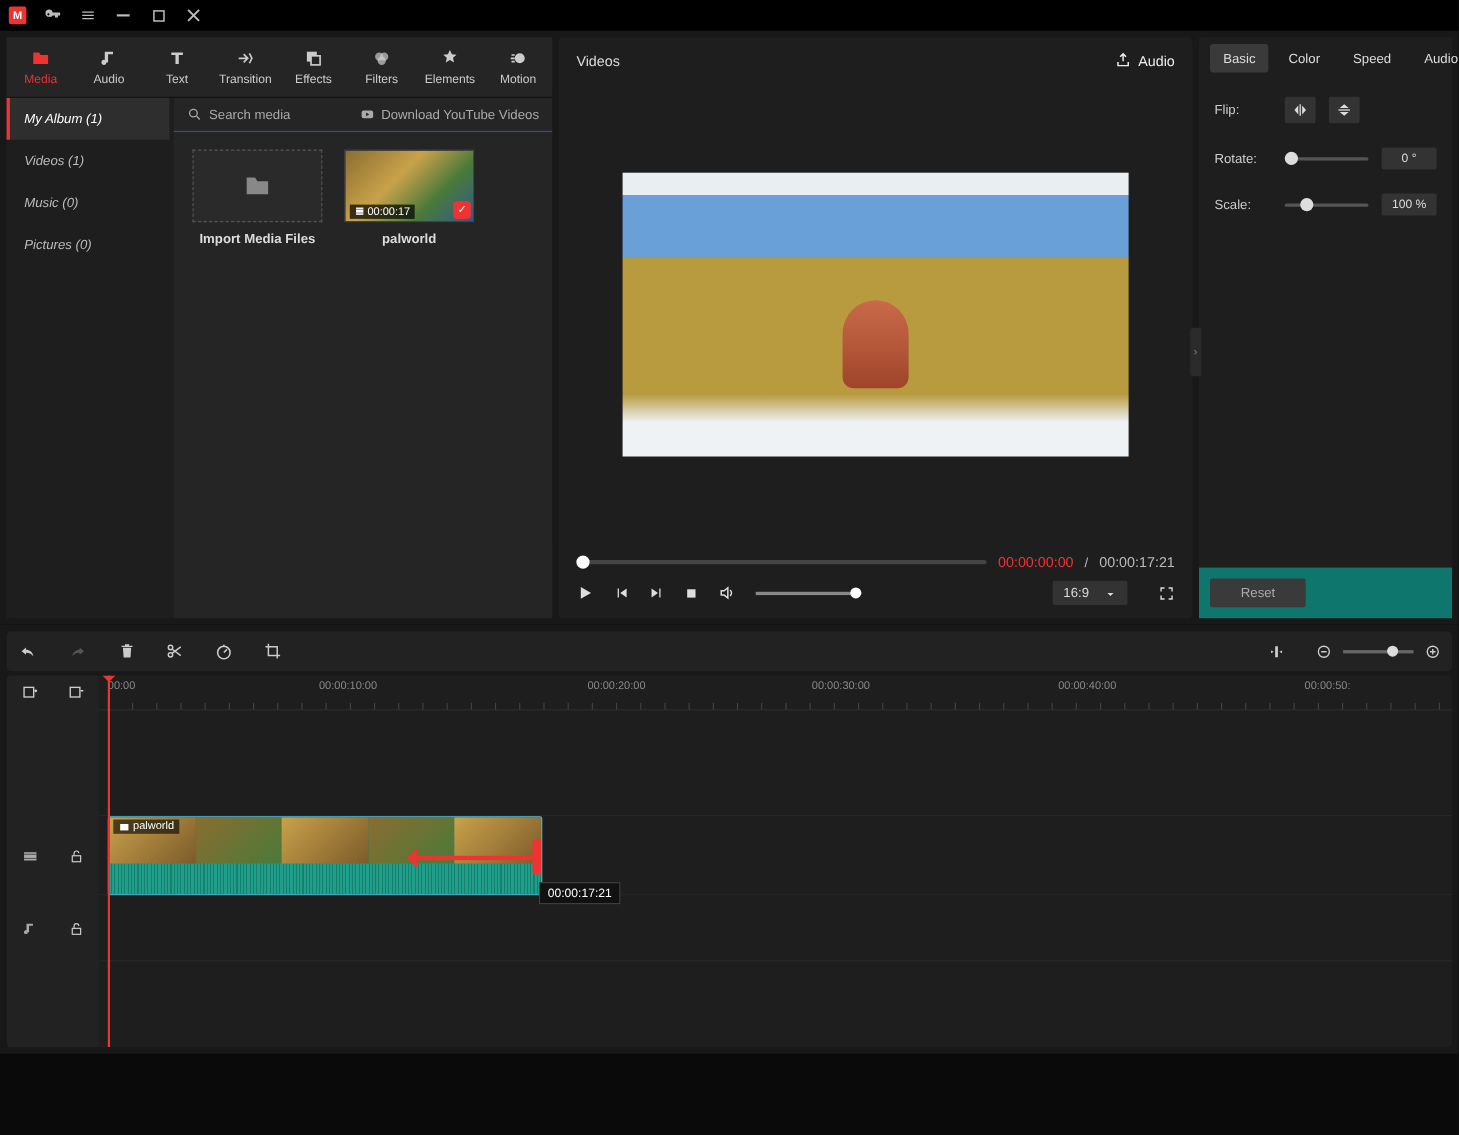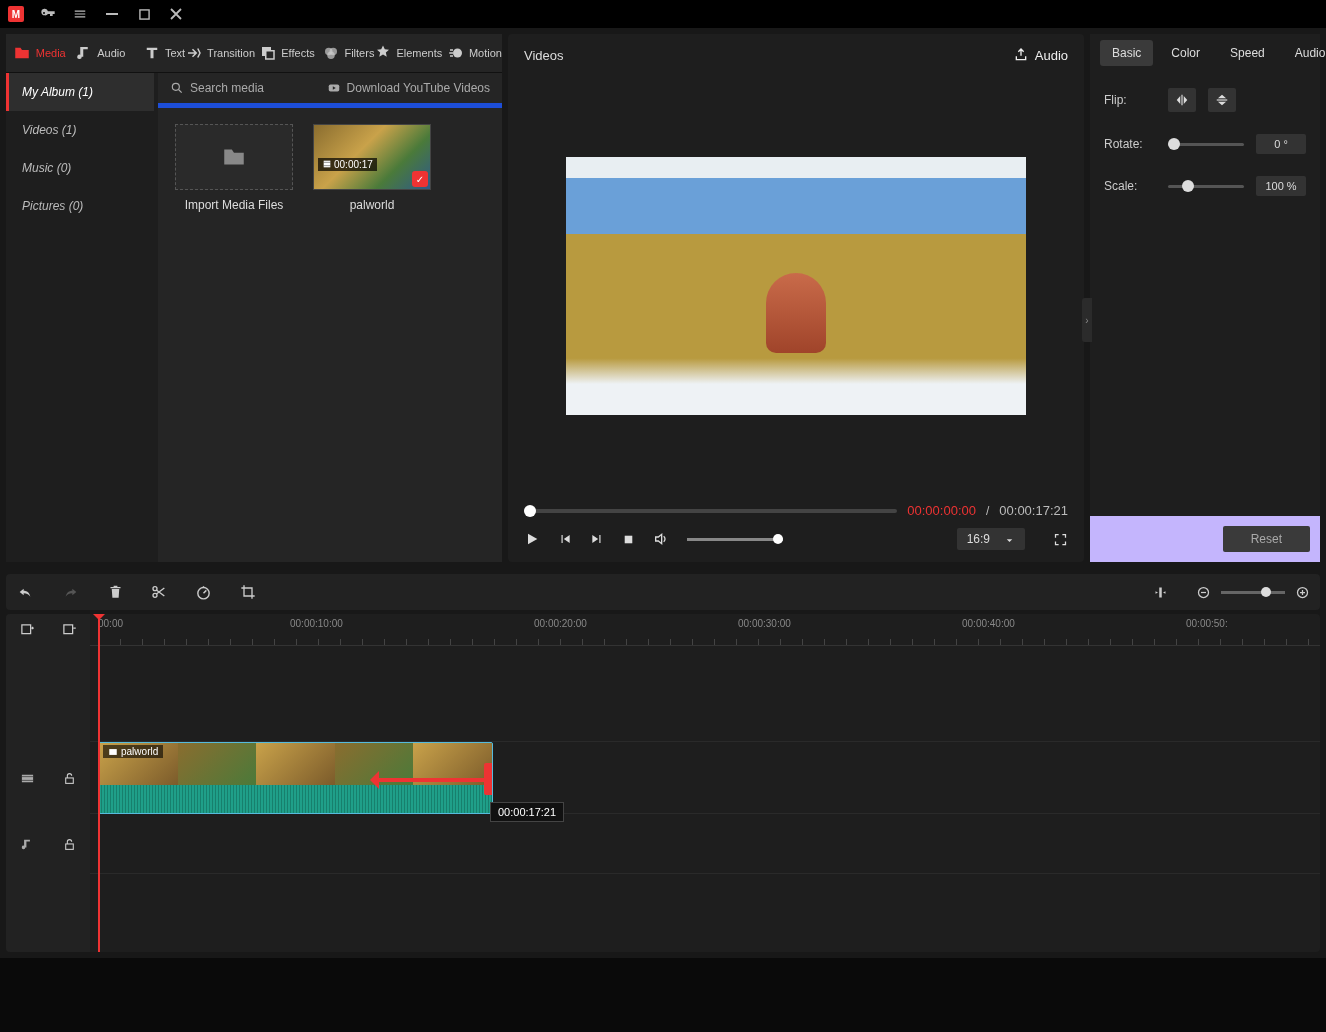--- a/index.html
+++ b/index.html
@@ -7,40 +7,40 @@
 .titlebar { height:28px; background:#000; display:flex; align-items:center; padding:0 8px; }
 .titlebar .logo { width:16px; height:16px; background:#e33; border-radius:2px; margin-right:8px; display:flex; align-items:center; justify-content:center; color:#fff; font-size:10px; font-weight:bold;}
 .titlebar .title { color:#fff; font-size:12px; flex:1; }
 .titlebar .win-btn { width:32px; height:28px; display:flex; align-items:center; justify-content:center; cursor:pointer; color:#bbb; }
 .key-icon { color:#f5c518; }
 
 .main { display:flex; height:540px; background:#181818; padding:6px; gap:6px;}
 .panel { background:#1e1e1e; border-radius:4px; display:flex; flex-direction:column; }
 .media-panel { width:496px; }
 .toolbar-tabs { display:flex; background:#252525; border-bottom:1px solid #111; }
-.tool-tab { flex:1; display:flex; flex-direction:row; align-items:center; justify-content:flex-end; padding:10px 0; cursor:pointer; gap:4px; color:#ccc; }
+.tool-tab { flex:1; display:flex; flex-direction:column; align-items:center; justify-content:flex-end; padding:10px 0; cursor:pointer; gap:4px; color:#ccc; }
 .tool-tab.active { color:#e33; }
 .tool-tab .ico { font-size:18px; }
 .tool-tab .lbl { font-size:11px; }
 
 .media-body { display:flex; flex:1; }
 .media-nav { width:148px; background:#1e1e1e; }
 .media-nav-item { padding:12px 16px; cursor:pointer; color:#bbb; font-size:12px;font-style:italic; }
 .media-nav-item.active { background:#2e2e2e; border-left:3px solid #e33; padding-left:13px; color:#fff;}
 .media-content { flex:1; background:#252525; display:flex; flex-direction:column; margin-left:4px;}
-.media-search { display:flex; align-items:center; padding:8px 12px; gap:8px; color:#aaa; border-bottom:5px solid #1d4ed8;}
+.media-search { display:flex; align-items:center; padding:8px 12px; gap:8px; color:#aaa; border-bottom:1px solid #1d4ed8;}
 .media-search .srch { flex:1; display:flex; align-items:center; gap:6px;}
 .media-search .dyt { display:flex; align-items:center; gap:6px; cursor:pointer;}
 .media-thumbs { display:flex; padding:16px; gap:18px; align-items:flex-start;}
 .thumb-card { width:120px; display:flex; flex-direction:column; align-items:center; gap:8px; cursor:pointer;}
 .thumb-box { width:118px; height:66px; border:1px dashed #555; display:flex; align-items:center; justify-content:center; color:#888; font-size:24px; background:#2a2a2a;}
 .thumb-img { width:118px; height:66px; background:linear-gradient(135deg,#8a6d2f 0%,#c9a24a 40%,#4a7a3a 70%,#2f5a8a 100%); position:relative; border:1px solid #444; }
-.thumb-img .dur { position:absolute; bottom:18px; left:4px; background:rgba(0,0,0,.7); color:#fff; font-size:10px; padding:1px 4px; display:flex; align-items:flex-start; gap:2px;}
+.thumb-img .dur { position:absolute; bottom:2px; left:4px; background:rgba(0,0,0,.7); color:#fff; font-size:10px; padding:1px 4px; display:flex; align-items:flex-start; gap:2px;}
 .thumb-img .chk { position:absolute; bottom:2px; right:2px; width:16px; height:16px; background:#e33; border-radius:3px; color:#fff; font-size:10px; display:flex; align-items:center; justify-content:center;}
-.thumb-card .cap { font-size:12px; color:#ddd; }
+.thumb-card .cap { font-size:12px; color:#ddd;font-weight:bold; }
 
 .player-panel { flex:1; }
 .panel-head { height:42px; display:flex; align-items:center; padding:0 16px; color:#ddd; font-size:13px;}
 .panel-head .spacer { flex:1; }
 .export-btn { display:flex; align-items:center; gap:6px; cursor:pointer; color:#eee; }
 .preview-area { flex:1; display:flex; align-items:center; justify-content:center; background:#1e1e1e; padding:20px; }
 .preview-img { width:460px; height:258px; background:linear-gradient(180deg,#e8eef2 0 8%,#6aa0d8 8% 30%,#b89a3f 30% 78%,#eef2f5 88% 100%); position:relative; filter:blur(0.5px);}
 .preview-img::before{content:'';position:absolute;left:50%;top:45%;width:60px;height:80px;background:linear-gradient(#c96b4a,#a0442a);border-radius:30px 30px 10px 10px;transform:translateX(-50%);}
 .player-controls { padding:8px 16px 12px; }
 .seek-row { display:flex; align-items:center; gap:10px; }
@@ -60,21 +60,21 @@
 .props-tabs { display:flex; background:#1e1e1e; padding:6px 10px; gap:6px;}
 .prop-tab { padding:6px 12px; color:#ddd; cursor:pointer; border-radius:3px; font-size:12px;}
 .prop-tab.active { background:#3a3a3a; }
 .prop-body { padding:16px 14px; display:flex; flex-direction:column; gap:22px; flex:1;}
 .prop-row { display:flex; align-items:center; gap:12px;}
 .prop-row .plbl { width:52px; color:#ccc; font-size:12px;}
 .icon-btn { width:28px; height:24px; background:#333; display:flex; align-items:center; justify-content:center; cursor:pointer; border-radius:2px; color:#ddd;}
 .slider { flex:1; height:3px; background:#555; position:relative; border-radius:2px; cursor:pointer;}
 .slider .skn { position:absolute; top:-5px; width:12px; height:12px; background:#ddd; border-radius:50%;}
 .val-box { width:50px; background:#333; text-align:center; padding:4px 0; border-radius:2px; color:#ddd; font-size:11px;}
-.reset-row { padding:10px; display:flex; justify-content:flex-end; background:#c4b5fd; }
+.reset-row { padding:10px; display:flex; justify-content:flex-start; background:#0f766e; }
 .reset-btn { background:#3a3a3a; color:#aaa; padding:6px 28px; border-radius:2px; cursor:pointer; font-size:12px;}
 .collapse-handle{position:absolute;left:-8px;top:50%;width:10px;height:44px;background:#2b2b2b;border-radius:3px 0 0 3px;display:flex;align-items:center;justify-content:center;color:#888;font-size:10px;cursor:pointer;}
 
 .timeline { height:390px; background:#181818; padding:6px 6px; display:flex; flex-direction:column;}
 .tl-toolbar { height:36px; display:flex; align-items:center; padding:0 10px; gap:28px; background:#222; border-radius:4px;}
 .tl-tool { color:#ccc; cursor:pointer; font-size:15px;}
 .tl-tool.dis { color:#555; cursor:default;}
 .tl-toolbar .sp { flex:1; }
 .zoom-ctrl { display:flex; align-items:center; gap:10px;}
 .zoom-bar { width:64px; height:3px; background:#666; position:relative;}

